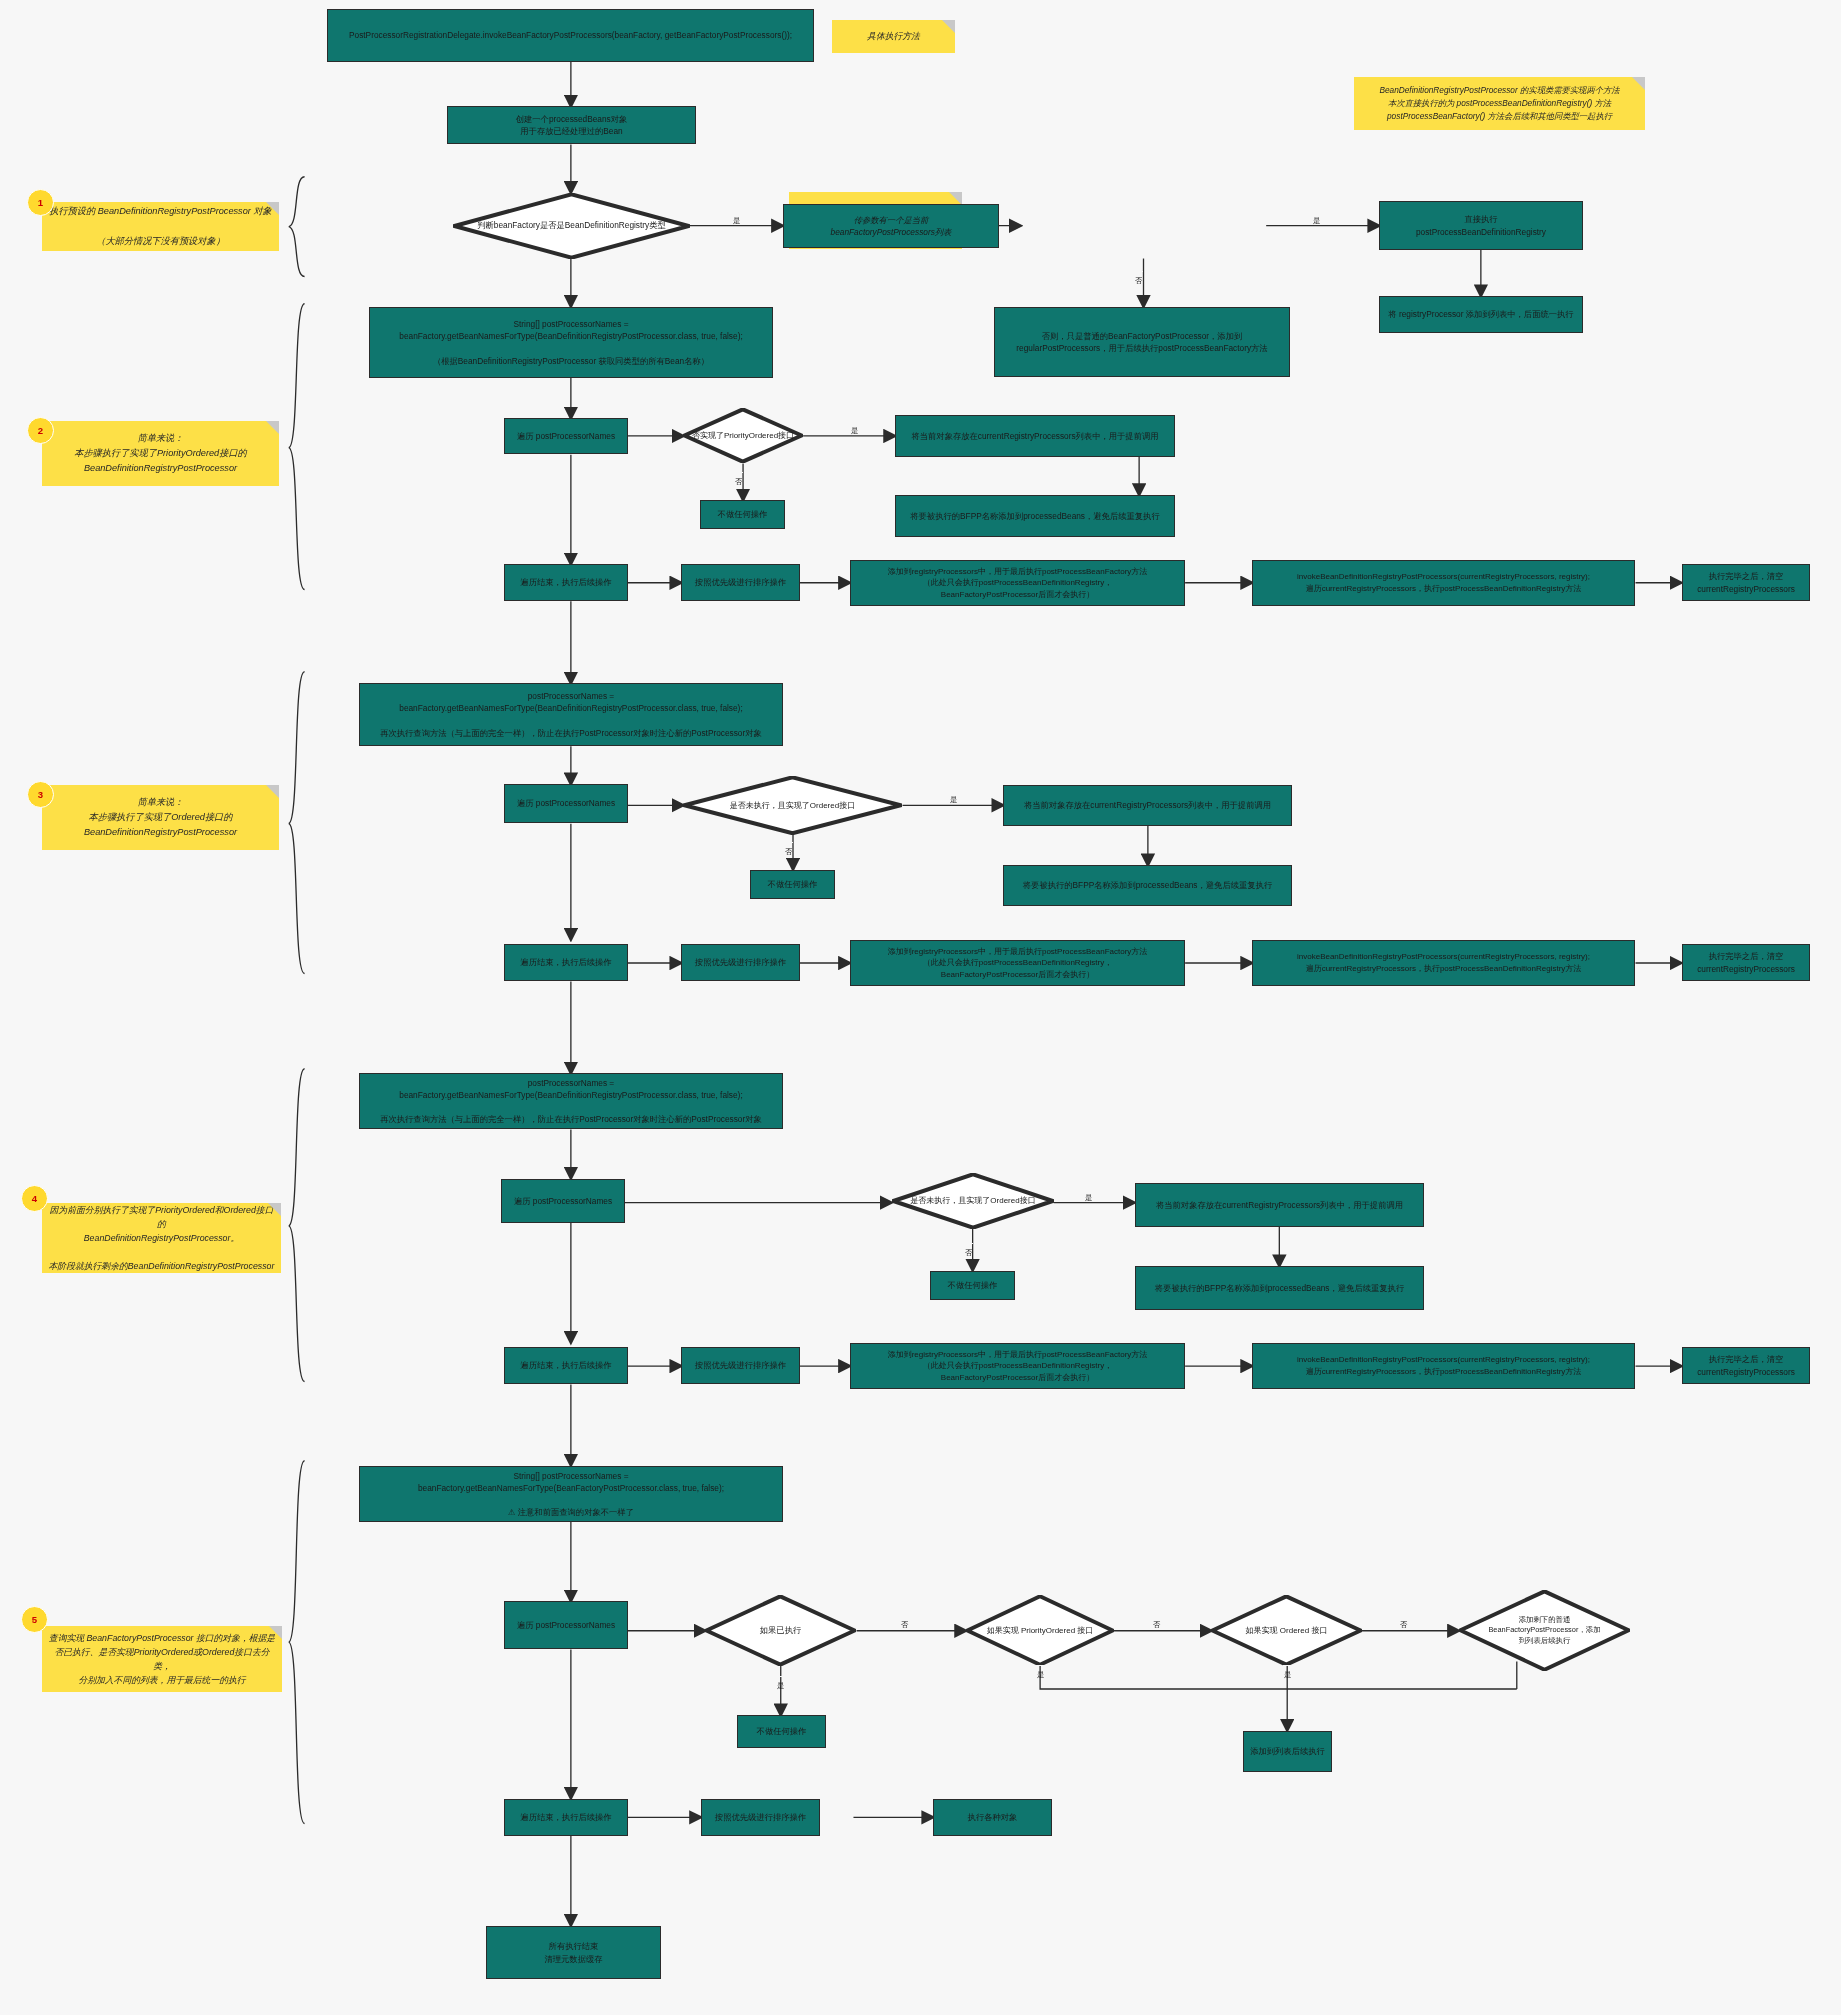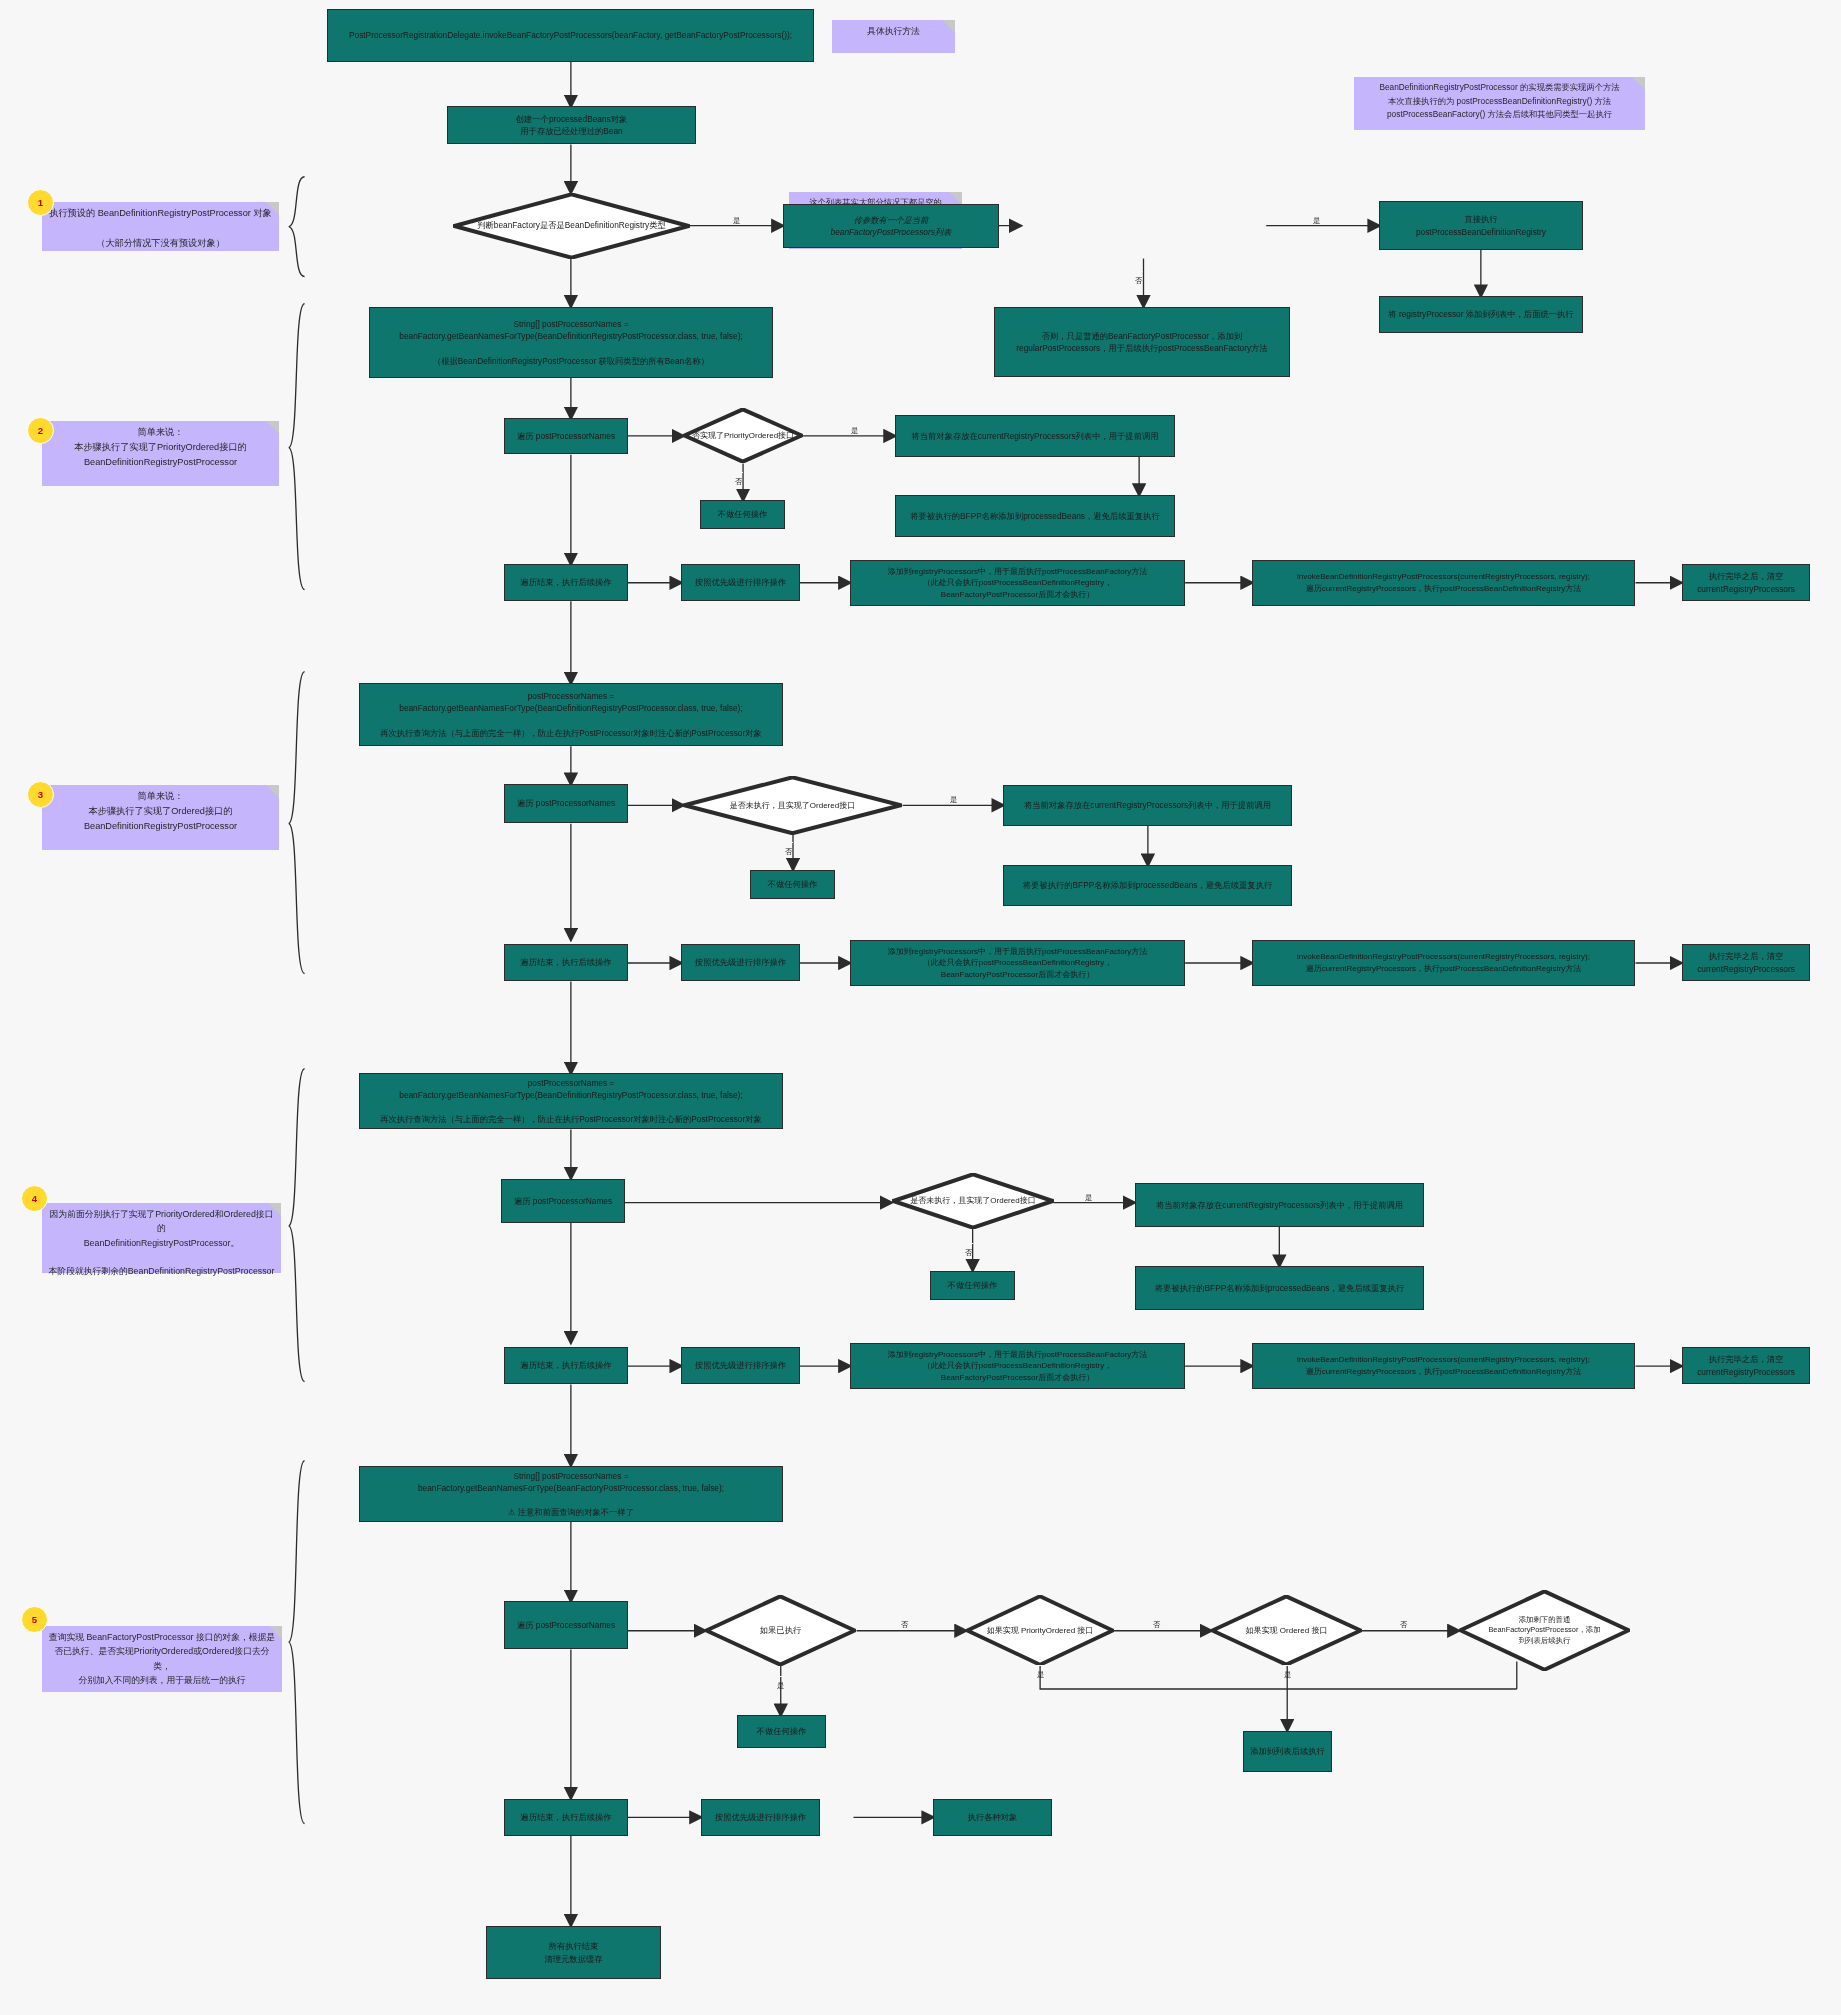--- a/index.html
+++ b/index.html
@@ -36,28 +36,29 @@
   .diamond .dshape {
     position:absolute; left:0; top:0; width:100%; height:100%;
   }
   .diamond .dlabel {
     position:relative; z-index:2; font-size:8.3px; color:#1a1a1a;
     white-space: pre-line; line-height:1.4; text-align:center;
   }
 
   .note {
     position:absolute;
-    background:#c4b5fd;
+    background:#fde047;
     color:#262626;
-    display:flex; align-items:flex-start; justify-content:center;
+    display:flex; align-items:center; justify-content:center;
     text-align:center;
     white-space: pre-line;
     line-height:1.6;
     font-size:8.8px;
     padding:4.4px 6.1px;
+    font-style:italic;
   }
   .note .fold {
     position:absolute; right:0; top:0;
     width:0; height:0;
     border-left: 13px solid transparent;
     border-top: 13px solid #c8c8c8;
   }
   .note.left-note { font-size:9.2px; }
 
   .badge {

